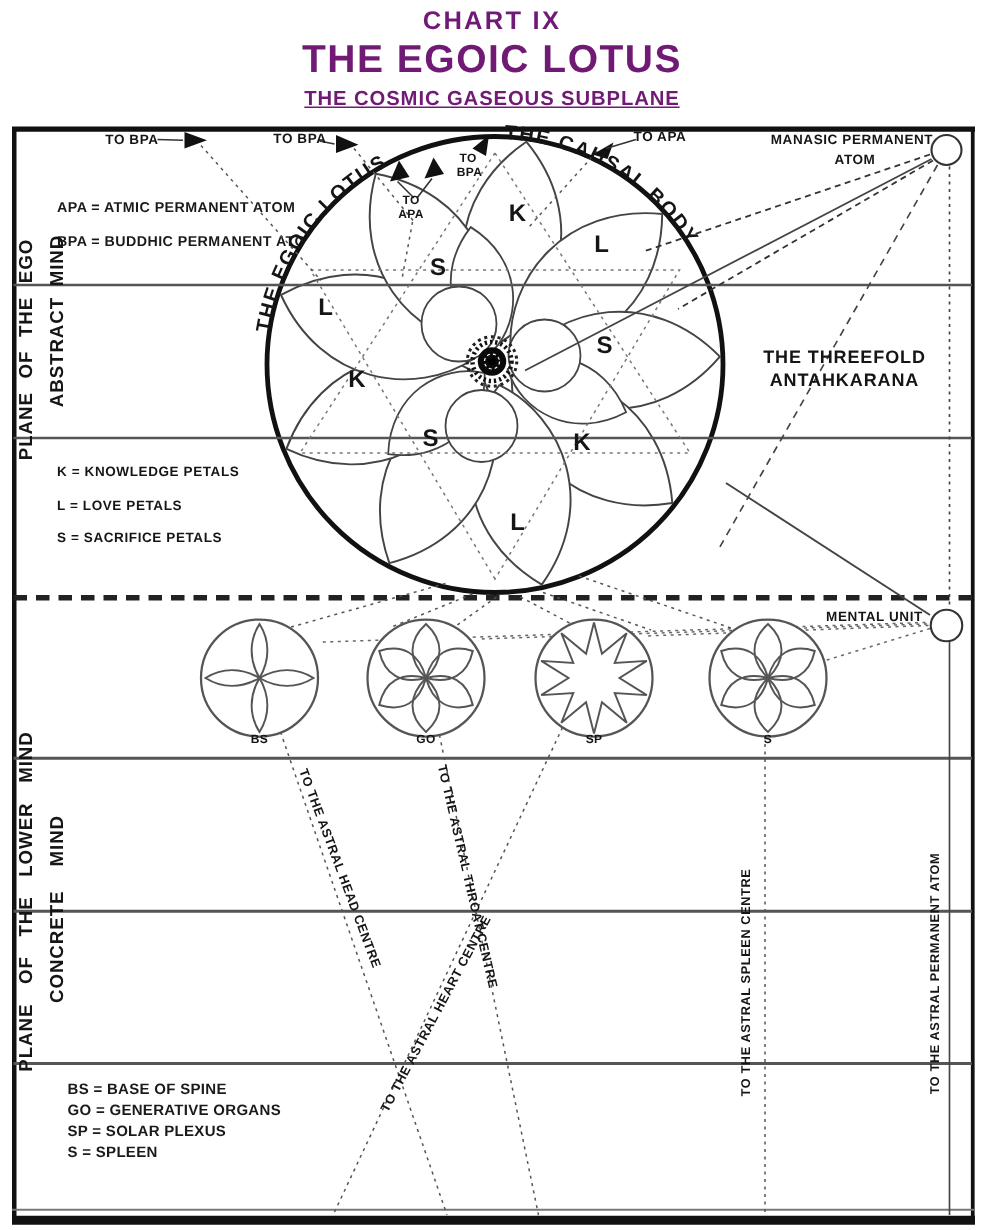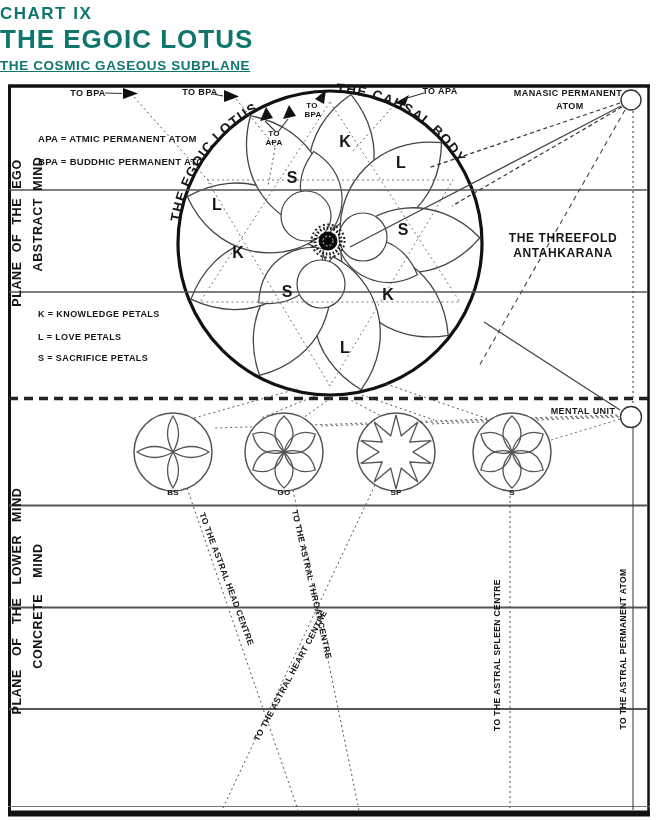--- a/index.html
+++ b/index.html
@@ -1,18 +1,18 @@
 <!DOCTYPE html>
 <html><head>
 <meta charset="utf-8">
 <style>
   html,body{margin:0;padding:0;background:#fff;}
   #canvas{position:relative;width:656px;height:820px;background:#fff;overflow:hidden;
           font-family:"Liberation Sans",sans-serif;color:#151515;}
-  .ttl{position:absolute;left:0;width:656px;text-align:left;font-weight:bold;color:#0f766e;}
+  .ttl{position:absolute;left:0;width:656px;text-align:center;font-weight:bold;color:#701a75;}
   #t1{top:4px;font-size:17px;letter-spacing:1.5px;}
   #t2{top:24px;font-size:26px;letter-spacing:1px;}
   #t3{top:58px;font-size:13.5px;letter-spacing:.6px;text-decoration:underline;}
   .legend{position:absolute;font-weight:bold;color:#1a1a1a;}
   #legend-top{left:38px;top:133px;font-size:9.5px;}
   #legend-top div{margin-bottom:12px;letter-spacing:.3px;}
   #legend-bottom{left:45px;top:720px;font-size:10px;line-height:14px;letter-spacing:.2px;}
   svg text{font-family:"Liberation Sans",sans-serif;font-weight:bold;fill:#151515;}
   .lbl9{font-size:9px;letter-spacing:.4px;}
   .lbl8{font-size:8px;letter-spacing:.2px;}
@@ -29,20 +29,26 @@
 
   <div class="ttl" id="t1">CHART IX</div>
   <div class="ttl" id="t2">THE EGOIC LOTUS</div>
   <div class="ttl" id="t3">THE COSMIC GASEOUS SUBPLANE</div>
 
   <div class="legend" id="legend-top">
     <div>APA = ATMIC PERMANENT ATOM</div>
     <div>BPA = BUDDHIC PERMANENT ATOM</div>
   </div>
 
+  <div class="legend" id="legend-bottom">
+    <div>BS = BASE OF SPINE</div>
+    <div>GO = GENERATIVE ORGANS</div>
+    <div>SP = SOLAR PLEXUS</div>
+    <div>S  = SPLEEN</div>
+  </div>
 
   <svg width="656" height="820" style="position:absolute;left:0;top:0;">
 
     <g stroke="#111">
       <line x1="8" y1="86" x2="650" y2="86" stroke-width="3.5"></line>
       <line x1="9.5" y1="86" x2="9.5" y2="816" stroke-width="3"></line>
       <line x1="648.5" y1="86" x2="648.5" y2="816" stroke-width="2.5"></line>
       <line x1="8" y1="806.5" x2="650" y2="806.5" stroke="#777" stroke-width="1.2"></line>
       <line x1="8" y1="813.5" x2="650" y2="813.5" stroke-width="6"></line>
     </g>

